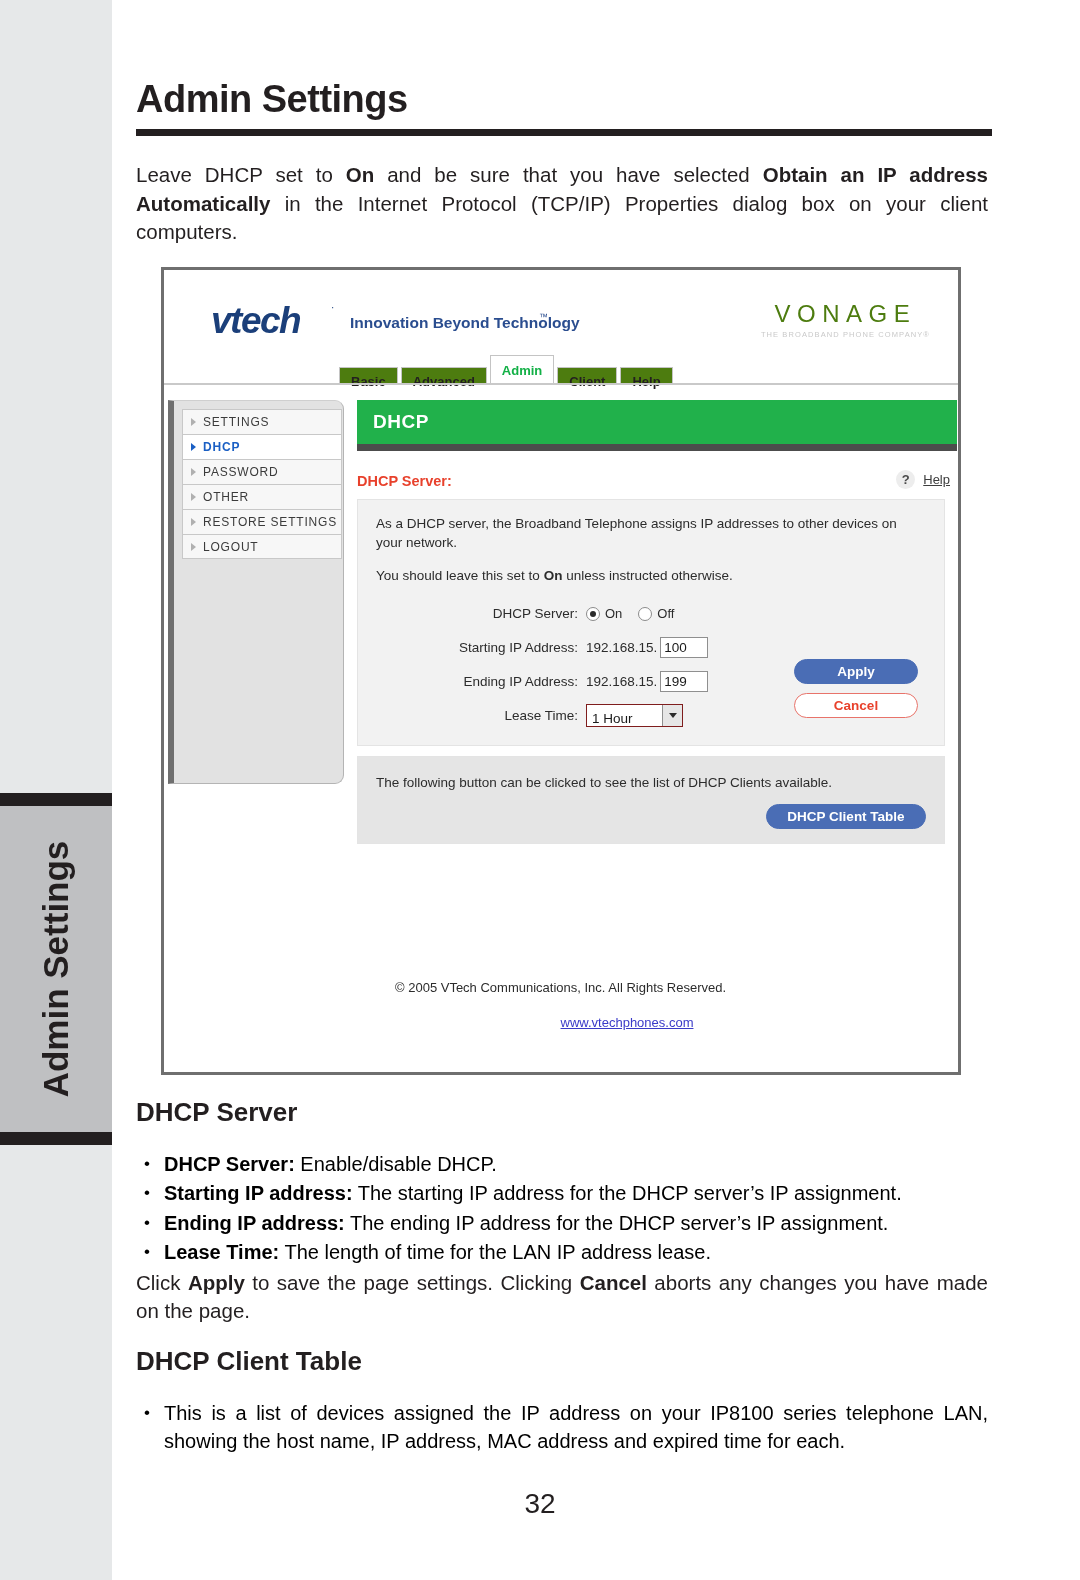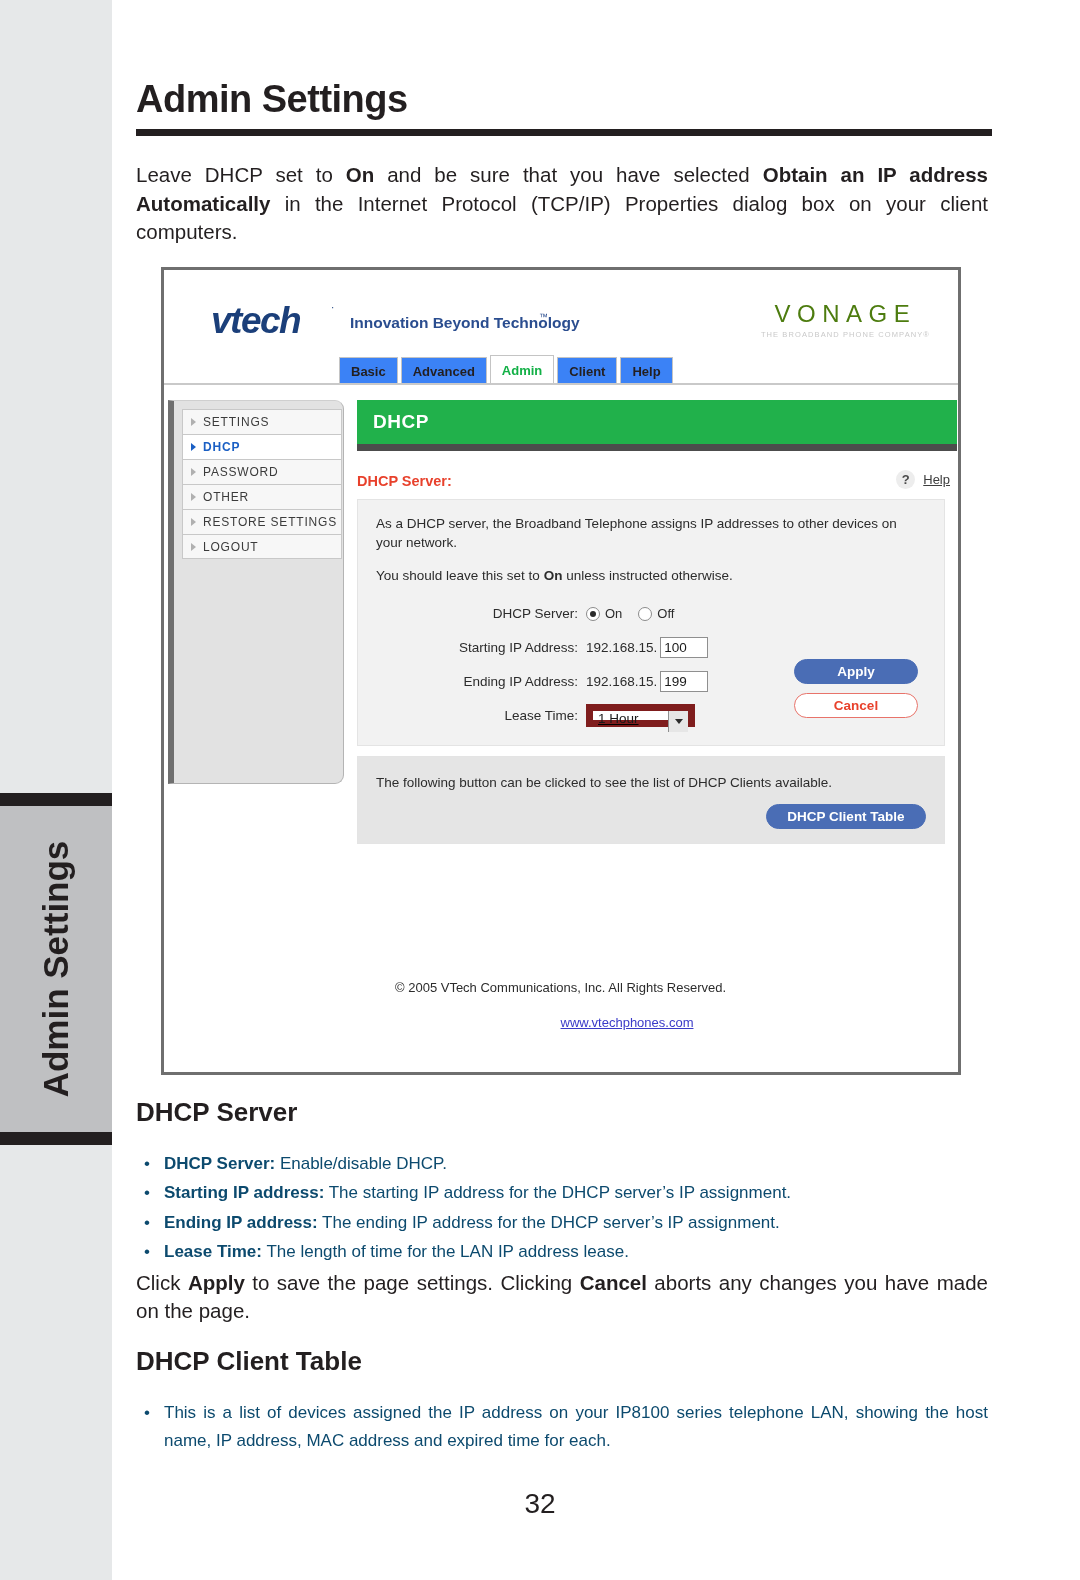--- a/index.html
+++ b/index.html
@@ -170,28 +170,28 @@
   
   .tabs {
     position: absolute;
     left: 175px;
     top: 85px;
     display: flex;
     align-items: flex-end;
     height: 29px;
   }
   .tab {
-    height: 27px;
+    height: 17px;
     line-height: 27px;
     padding: 0 11px;
     margin-right: 3px;
     font-size: 13px;
     font-weight: bold;
     color: #231f20;
-    background: #3b82f6;
+    background: #4d7c0f;
     border: 1px solid #c4c4c4;
     border-bottom: none;
     box-sizing: border-box;
   }
   .tab.active {
     background: #ffffff;
     color: #12b046;
     border-color: #c4c4c4;
     height: 29px;
     line-height: 29px;
@@ -387,26 +387,25 @@
     border: 1px solid #8f8f8f;
     background: #ffffff;
     font-size: 13.5px;
     color: #1a1a1a;
     padding: 0 3px;
     box-sizing: border-box;
     line-height: 19px;
   }
   .select-box {
     display: flex;
-    align-items: flex-start;
+    align-items: flex-end;
     height: 23px;
-    border: 7px solid #7f1d1d;
-    background: #ffffff;
-    box-sizing: border-box;
-    text-decoration: underline;
+    border: 1px solid #7f1d1d;
+    background: #ffffff;
+    box-sizing: border-box;
   }
   .select-value {
     font-size: 13.5px;
     color: #1a1a1a;
     padding: 0 8px 0 5px;
     min-width: 62px;
   }
   .select-arrow {
     width: 19px;
     height: 21px;
@@ -502,23 +501,23 @@
   .sub-head.tight { margin-top: 16px; }
 
   ul.bullets {
     margin: 4px 0 0 0;
     padding: 0;
     list-style: none;
   }
   ul.bullets li {
     position: relative;
     padding-left: 28px;
-    font-size: 17px;
+    font-size: 20px;
     line-height: 28.5px;
-    color: #0c4a6e;
+    color: #000000;
     text-align: justify;
     width: 852px;
     box-sizing: border-box;
     margin-bottom: 1px;
   }
   ul.bullets li::before {
     content: "\2022";
     position: absolute;
     left: 8px;
     top: 0;

